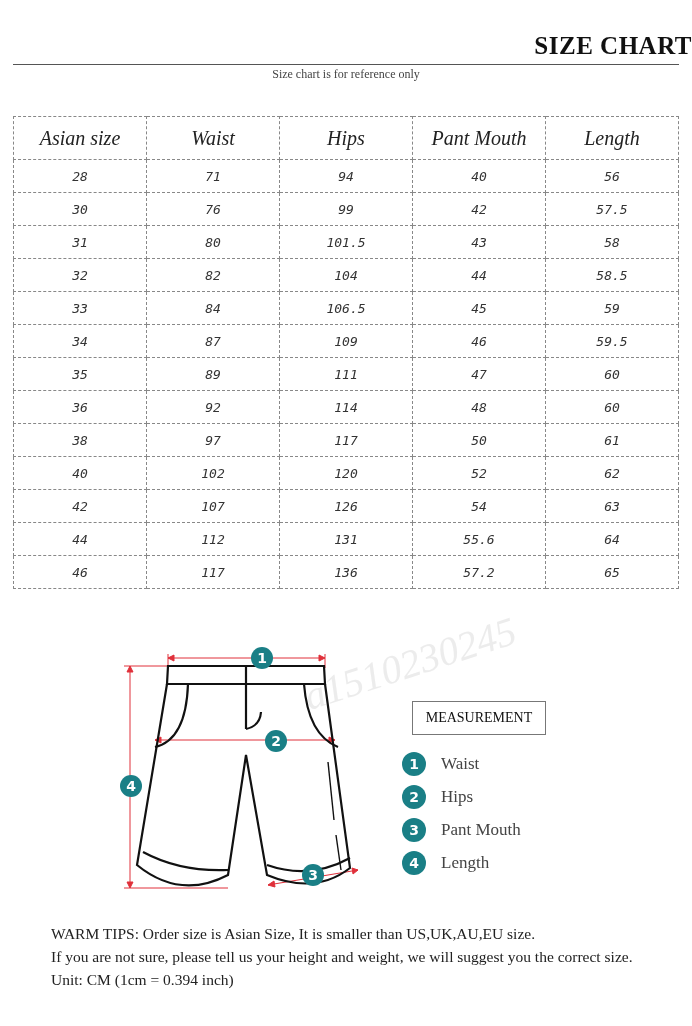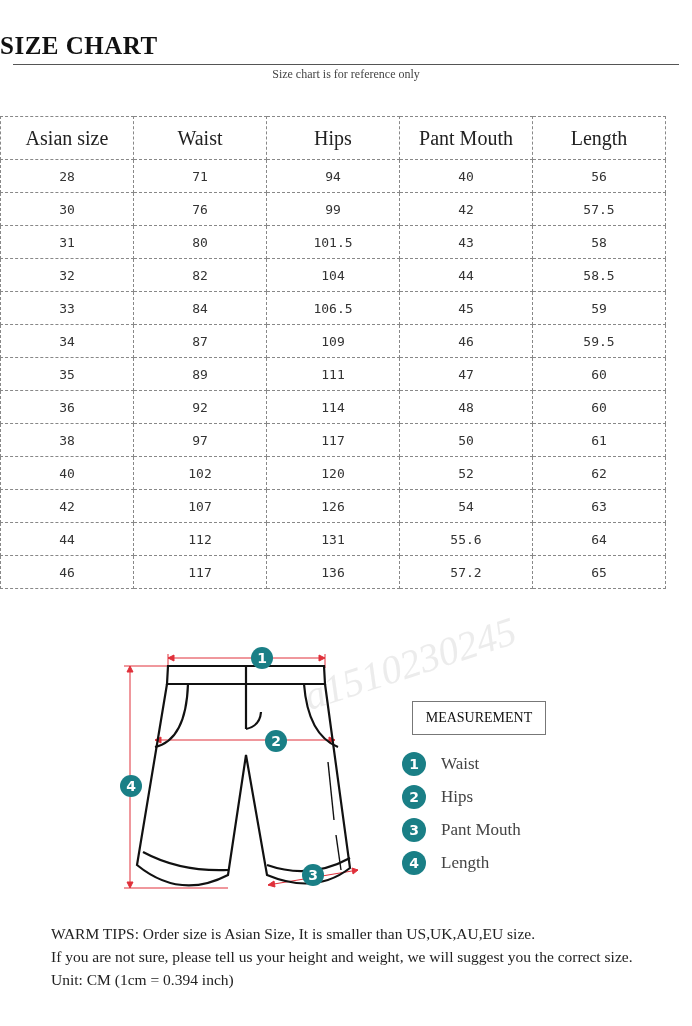--- a/index.html
+++ b/index.html
@@ -1,20 +1,20 @@
 <!DOCTYPE html>
 <html><head>
 <meta charset="utf-8">
 <style>
   html,body{margin:0;padding:0;background:#fff;}
   body{width:692px;height:1026px;position:relative;overflow:hidden;font-family:"Liberation Serif","DejaVu Serif",serif;color:#222;}
-  .title{position:absolute;left:0;width:692px;top:32px;text-align:left;font-size:25px;font-weight:bold;letter-spacing:0.5px;color:#111;}
+  .title{position:absolute;left:0;width:692px;top:32px;text-align:right;font-size:25px;font-weight:bold;letter-spacing:0.5px;color:#111;}
   .rule{position:absolute;left:13px;width:666px;top:64px;height:1px;background:#555;}
   .subtitle{position:absolute;left:0;width:692px;top:67px;text-align:center;font-size:12px;color:#444;}
-  table.sizes{position:absolute;left:0;top:116px;width:666px;border-collapse:collapse;table-layout:fixed;}
+  table.sizes{position:absolute;left:13px;top:116px;width:666px;border-collapse:collapse;table-layout:fixed;font-style:italic;}
   table.sizes td, table.sizes th{border:1px dashed #888;text-align:center;padding:0;}
   table.sizes th{height:42px;font-weight:normal;font-size:20px;color:#222;}
   table.sizes td{height:32px;font-family:"DejaVu Sans Mono","Liberation Mono",monospace;font-size:13px;color:#333;}
   .diagram{position:absolute;left:110px;top:640px;width:260px;height:260px;}
   .badge{position:absolute;width:22px;height:22px;border-radius:50%;background:#1a7f86;color:#fff;font-family:"DejaVu Sans","Liberation Sans",sans-serif;font-size:14px;font-weight:bold;display:flex;align-items:center;justify-content:center;}
   .meas-box{position:absolute;left:412px;top:677px;width:132px;height:32px;border:1px solid #777;display:flex;align-items:center;justify-content:center;font-size:14px;color:#111;margin-top:24px;}
   .legend{position:absolute;left:402px;top:747px;}
   .legend .item{position:relative;height:33px;display:flex;align-items:center;}
   .legend .item .badge{position:relative;width:24px;height:24px;}
   .legend .item .lbl{margin-left:15px;font-size:17px;color:#444;}

